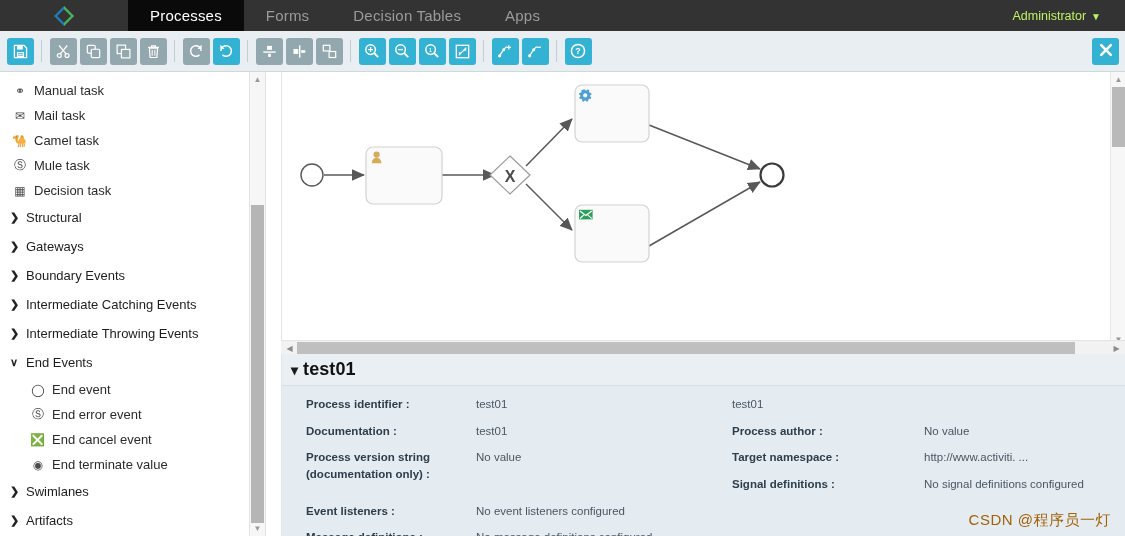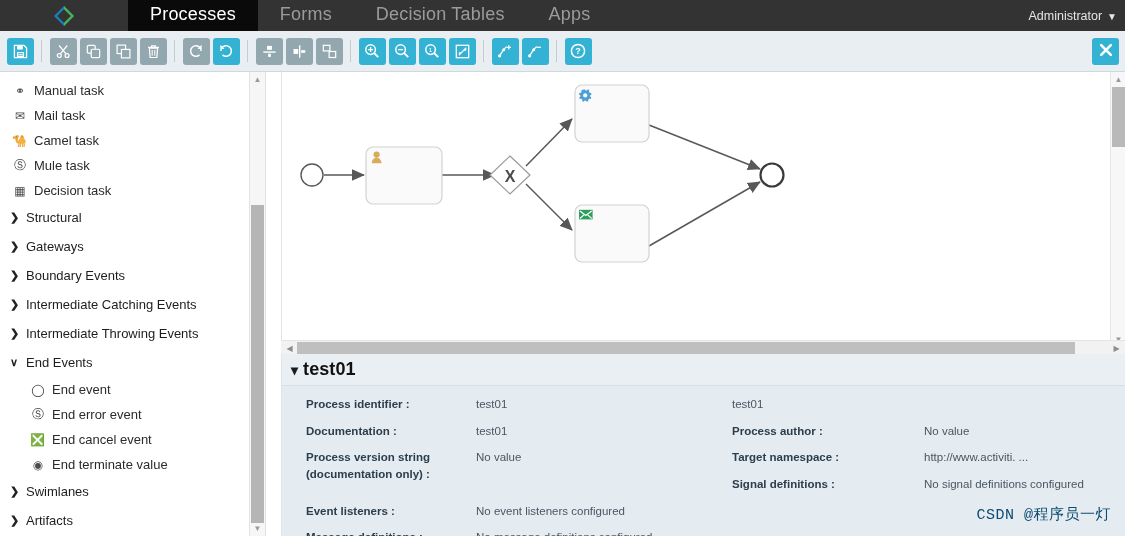--- a/index.html
+++ b/index.html
@@ -34,24 +34,25 @@
     align-items: center;
     justify-content: center;
   }
   .brand svg { display: block; }
   .nav-tabs {
     display: flex;
     align-items: stretch;
   }
   .nav-tab {
     display: flex;
+    align-items: center;
     justify-content: center;
     padding: 4px 22px;
     color: #9b9b9b;
-    font-size: 18px;
+    font-size: 15px;
     letter-spacing: .2px;
     cursor: pointer;
     position: relative;
     white-space: nowrap;
   }
   .nav-tab.active {
     background: #0a0a0a;
     color: #ffffff;
   }
   .nav-tab.active::after {
@@ -61,23 +62,23 @@
     bottom: -6px;
     margin-left: -6px;
     border-left: 6px solid transparent;
     border-right: 6px solid transparent;
     border-top: 6px solid #0a0a0a;
   }
   .topbar-spacer { flex: 1; }
   .user-menu {
     display: flex;
     align-items: center;
-    color: #e5e5e5;
+    color: #bef264;
     font-size: 12.5px;
-    padding-right: 8px;
+    padding-right: 24px;
     gap: 5px;
     cursor: pointer;
     white-space: nowrap;
   }
   .caret-down {
     font-size: 10px;
     line-height: 1;
     transform: translateY(1px);
   }
 
@@ -311,26 +312,25 @@
     font-size: 11.5px;
     color: #4a5663;
   }
   .props-col.right .plabel { width: 192px; }
   .spacer-row { height: 10px; }
 
   
   .watermark {
     position: absolute;
     right: 14px;
-    bottom: 12px;
+    bottom: 6px;
     font-size: 15px;
-    color: #0c4a6e;
+    color: #a16207;
     letter-spacing: .5px;
     user-select: none;
-    font-family: Liberation Mono, monospace;
   }
 </style>
 </head>
 <body>
 
 <div id="app">
 
   <div class="topbar">
     <div class="brand">
       <span>

